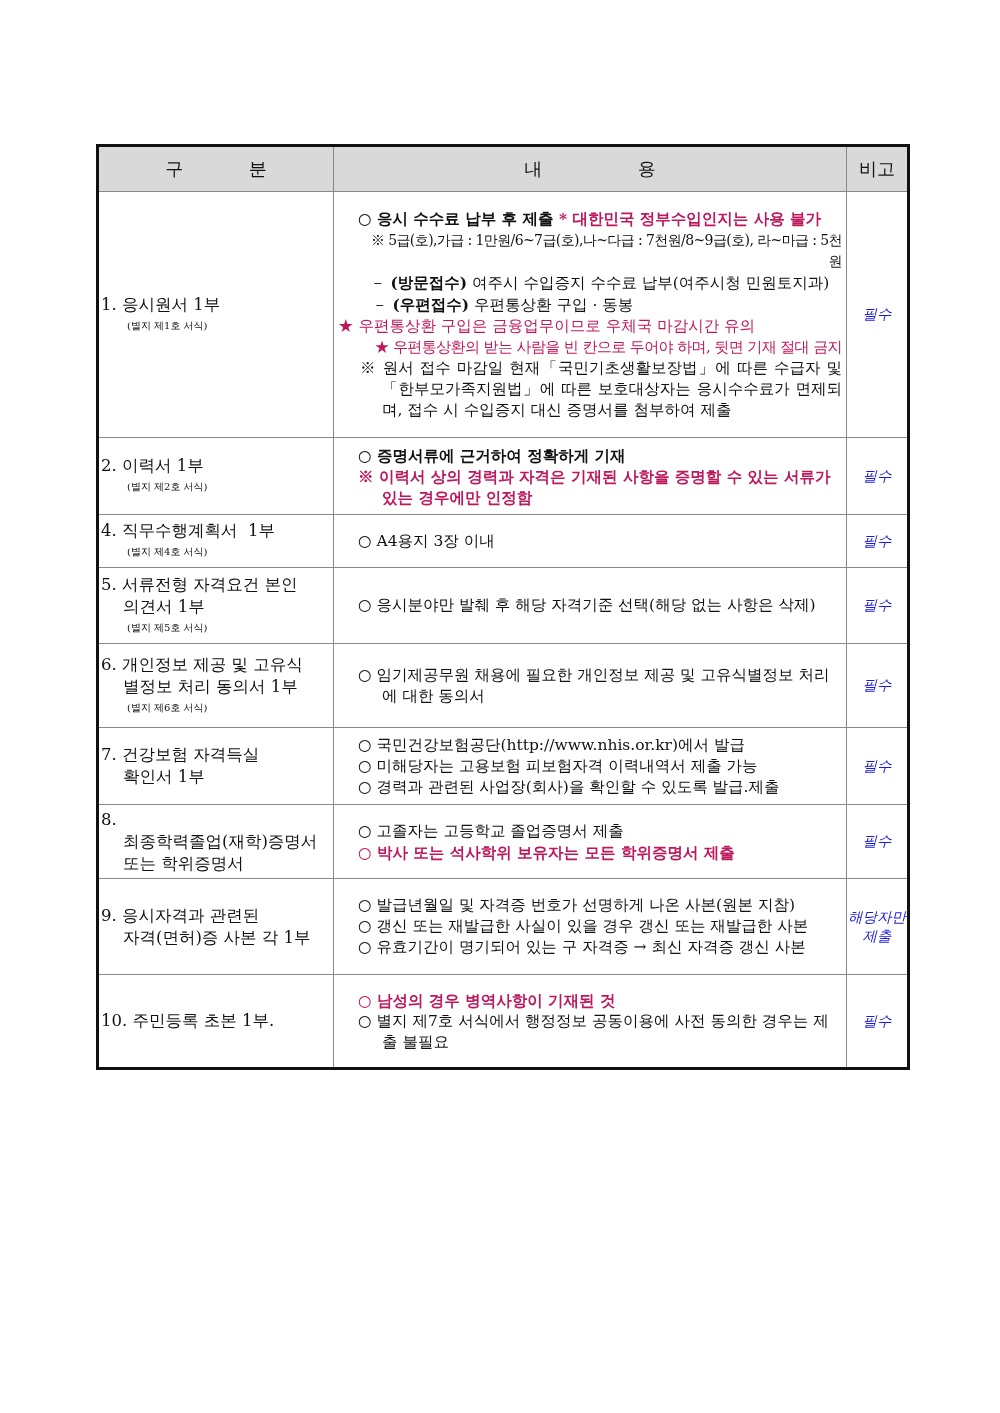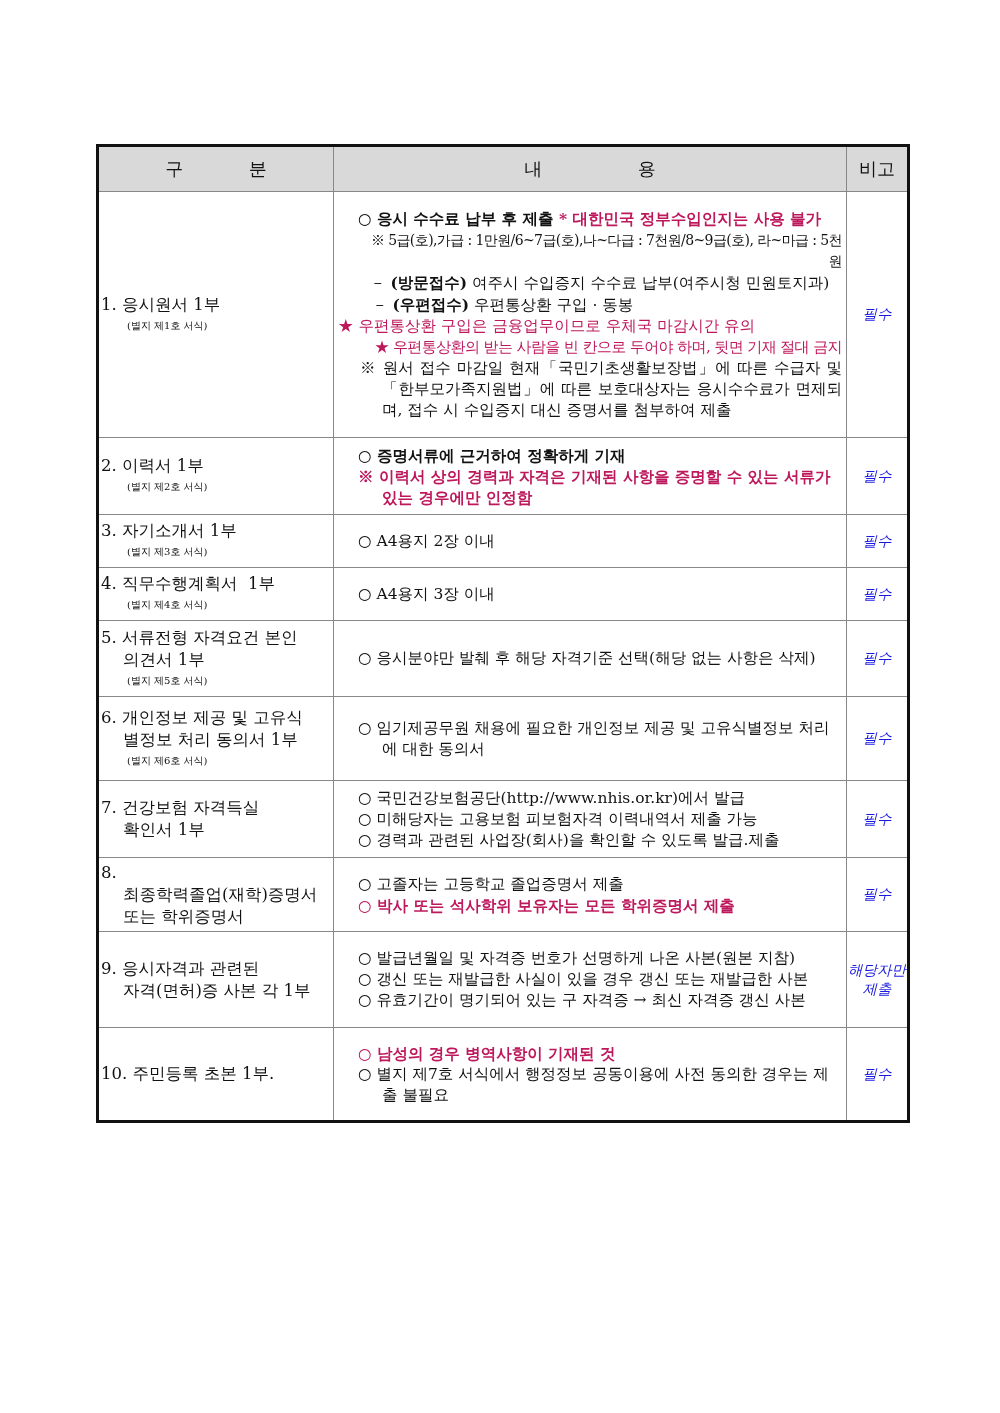--- a/index.html
+++ b/index.html
@@ -82,30 +82,20 @@
       <span class="main">2. 이력서 1부</span>
       <span class="sub">(별지 제2호 서식)</span>
     </td>
     <td class="content">
       <span class="line indent1 bold">○ 증명서류에 근거하여 정확하게 기재</span>
       <span class="line blue bold" style="padding-left:24px;text-indent:-24px;margin-left:14px">※ 이력서 상의 경력과 자격은 기재된 사항을 증명할 수 있는 서류가 있는 경우에만 인정함</span>
     </td>
     <td class="remark">필수</td>
   </tr>
 
-  <tr class="row3">
-    <td class="cat">
-      <span class="main">3. 자기소개서 1부</span>
-      <span class="sub">(별지 제3호 서식)</span>
-    </td>
-    <td class="content">
-      <span class="line indent1">○ A4용지 2장 이내</span>
-    </td>
-    <td class="remark">필수</td>
-  </tr>
 
   <tr class="row4">
     <td class="cat">
       <span class="main">4. 직무수행계획서  1부</span>
       <span class="sub">(별지 제4호 서식)</span>
     </td>
     <td class="content">
       <span class="line indent1">○ A4용지 3장 이내</span>
     </td>
     <td class="remark">필수</td>

